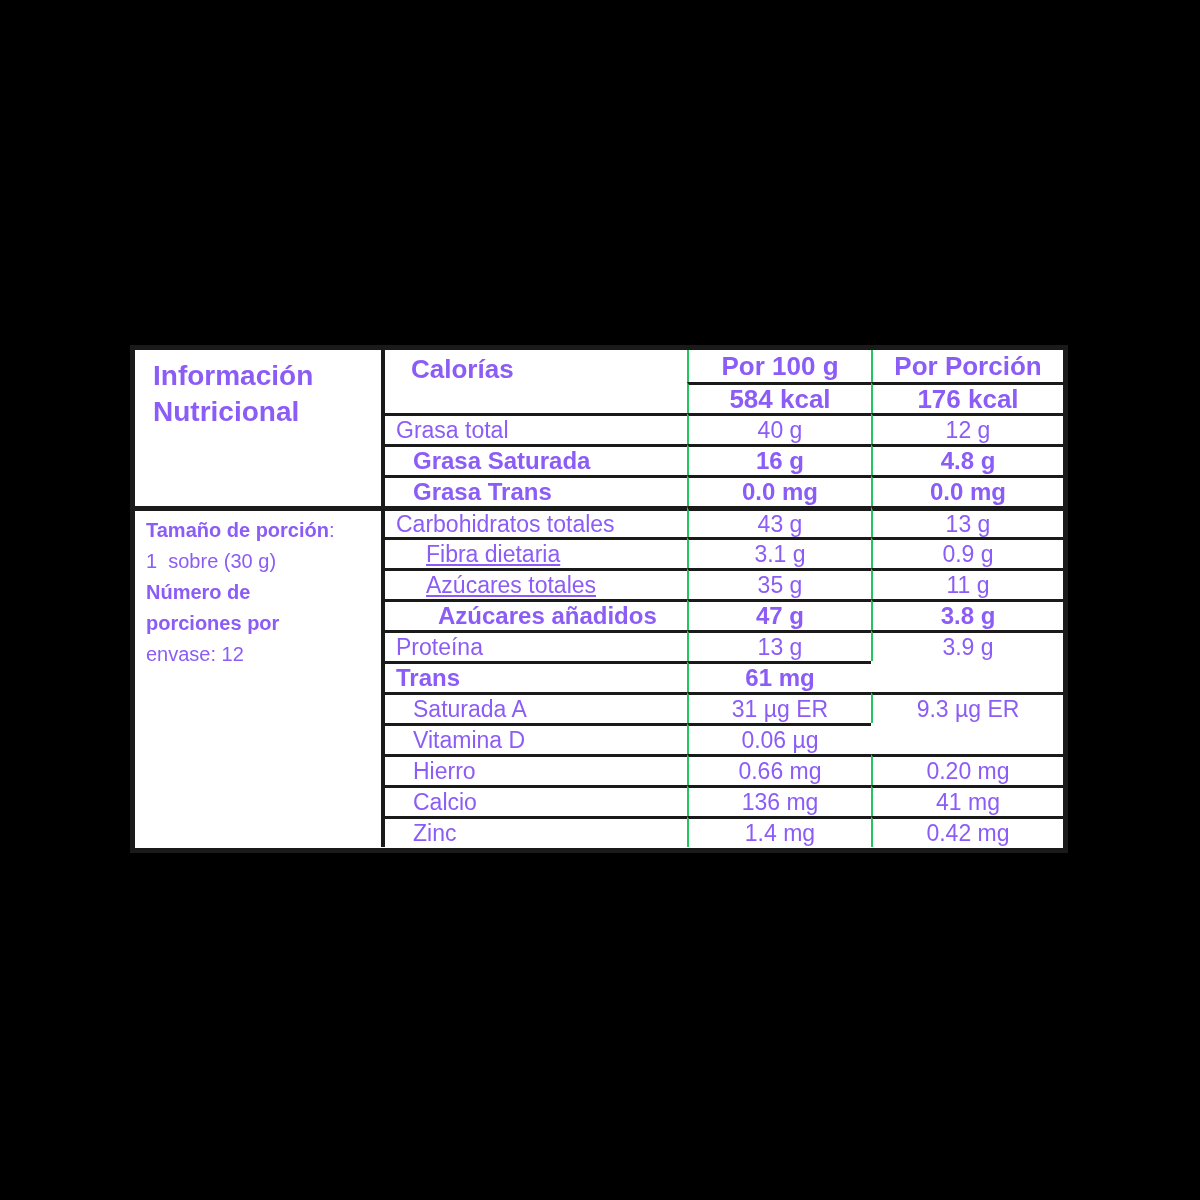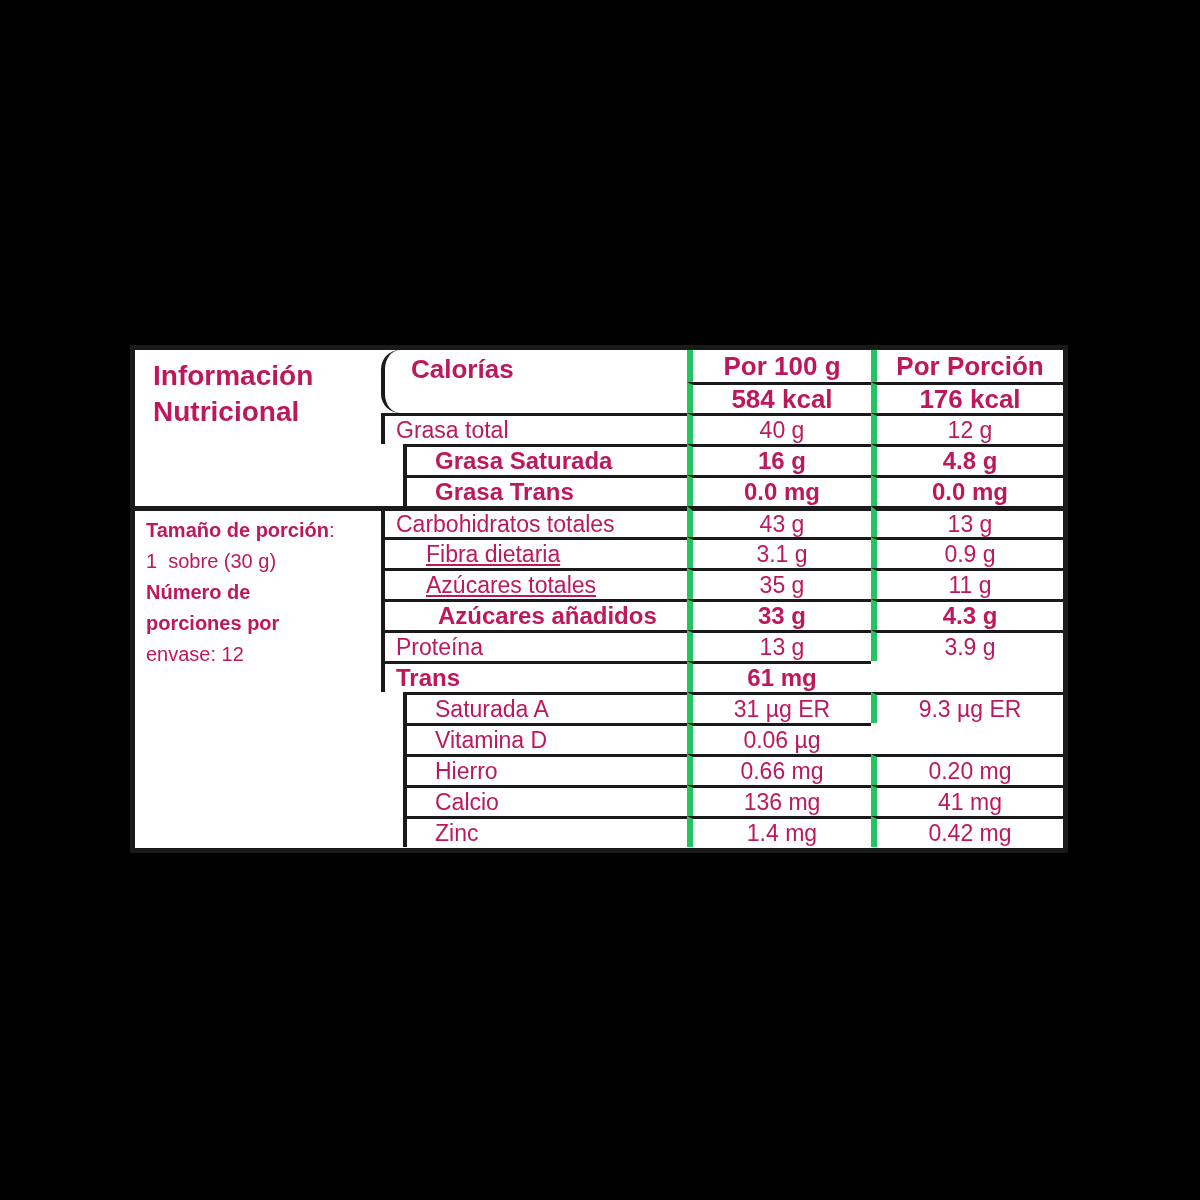--- a/index.html
+++ b/index.html
@@ -7,21 +7,21 @@
     padding: 0;
     background: #000000;
   }
   .canvas {
     position: relative;
     width: 1200px;
     height: 1200px;
     background: #000000;
     overflow: hidden;
     font-family: "Liberation Sans", sans-serif;
-    color: #be185d;
+    color: #8b5cf6;
   }
   .ntable {
     position: absolute;
     left: 130px;
     top: 345px;
     width: 938px;
     height: 508px;
     background: #ffffff;
     border: 5px solid #1a1a1a;
     box-sizing: border-box;
@@ -32,41 +32,41 @@
   .cell {
     background: #ffffff;
     box-sizing: border-box;
     display: flex;
     align-items: center;
     font-size: 23px;
     white-space: nowrap;
     overflow: hidden;
   }
   .c2 { border-left: 4px solid #1a1a1a; }
-  .c3, .c4 { border-left: 6px solid #22c55e; }
+  .c3, .c4 { border-left: 2px solid #22c55e; }
   .bt  { border-top: 3px solid #1a1a1a; }
   .bt5 { border-top: 5px solid #1a1a1a; }
   .center { justify-content: center; }
   .head { font-weight: bold; font-size: 26px; }
   .bold-row { font-weight: bold; font-size: 24px; }
   .top { align-items: flex-start; }
   .ind-s  { padding-left: 11px; }
-  .ind-m  { padding-left: 28px; margin-left: 22px; }
+  .ind-m  { padding-left: 28px; }
   .ind-l  { padding-left: 41px; text-decoration: underline; }
   .ind-xl { padding-left: 53px; }
   .title-cell {
     flex-direction: column;
     align-items: flex-start;
     justify-content: flex-start;
     padding: 8px 0 0 18px;
     font-weight: bold;
     font-size: 28px;
     line-height: 36px;
   }
-  .calories-cell { padding-top: 4px; padding-left: 26px; border-radius: 19px; }
+  .calories-cell { padding-top: 4px; padding-left: 26px; }
   .serving-cell {
     flex-direction: column;
     align-items: flex-start;
     justify-content: flex-start;
     padding: 4px 0 0 11px;
     font-size: 20px;
     line-height: 31px;
   }
   .serving-cell .line { white-space: pre; }
   .b { font-weight: bold; }
@@ -114,22 +114,22 @@
 
     <div class="cell c2 bt ind-l" style="grid-column:2;grid-row:7">Fibra dietaria</div>
     <div class="cell c3 bt center" style="grid-column:3;grid-row:7">3.1 g</div>
     <div class="cell c4 bt center" style="grid-column:4;grid-row:7">0.9 g</div>
 
     <div class="cell c2 bt ind-l" style="grid-column:2;grid-row:8">Azúcares totales</div>
     <div class="cell c3 bt center" style="grid-column:3;grid-row:8">35 g</div>
     <div class="cell c4 bt center" style="grid-column:4;grid-row:8">11 g</div>
 
     <div class="cell c2 bt ind-xl bold-row" style="grid-column:2;grid-row:9">Azúcares añadidos</div>
-    <div class="cell c3 bt center bold-row" style="grid-column:3;grid-row:9">33 g</div>
-    <div class="cell c4 bt center bold-row" style="grid-column:4;grid-row:9">4.3 g</div>
+    <div class="cell c3 bt center bold-row" style="grid-column:3;grid-row:9">47 g</div>
+    <div class="cell c4 bt center bold-row" style="grid-column:4;grid-row:9">3.8 g</div>
 
     <div class="cell c2 bt ind-s" style="grid-column:2;grid-row:10">Proteína</div>
     <div class="cell c3 bt center" style="grid-column:3;grid-row:10">13 g</div>
     <div class="cell c4 bt center" style="grid-column:4;grid-row:10">3.9 g</div>
 
     <div class="cell c2 bt ind-s bold-row" style="grid-column:2;grid-row:11">Trans</div>
     <div class="cell c3 bt center bold-row" style="grid-column:3;grid-row:11">61 mg</div>
 
     <div class="cell c2 bt ind-m" style="grid-column:2;grid-row:12">Saturada A</div>
     <div class="cell c3 bt center" style="grid-column:3;grid-row:12">31 µg ER</div>

